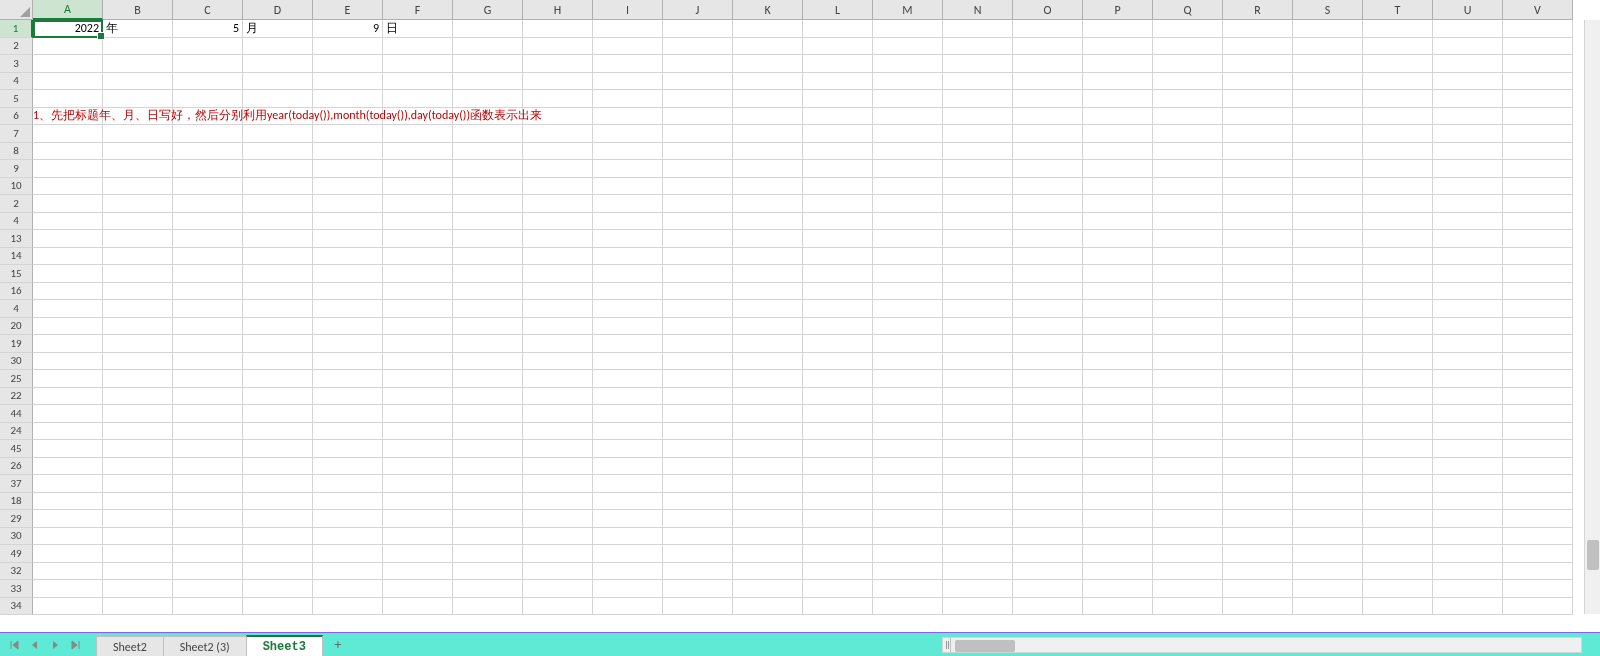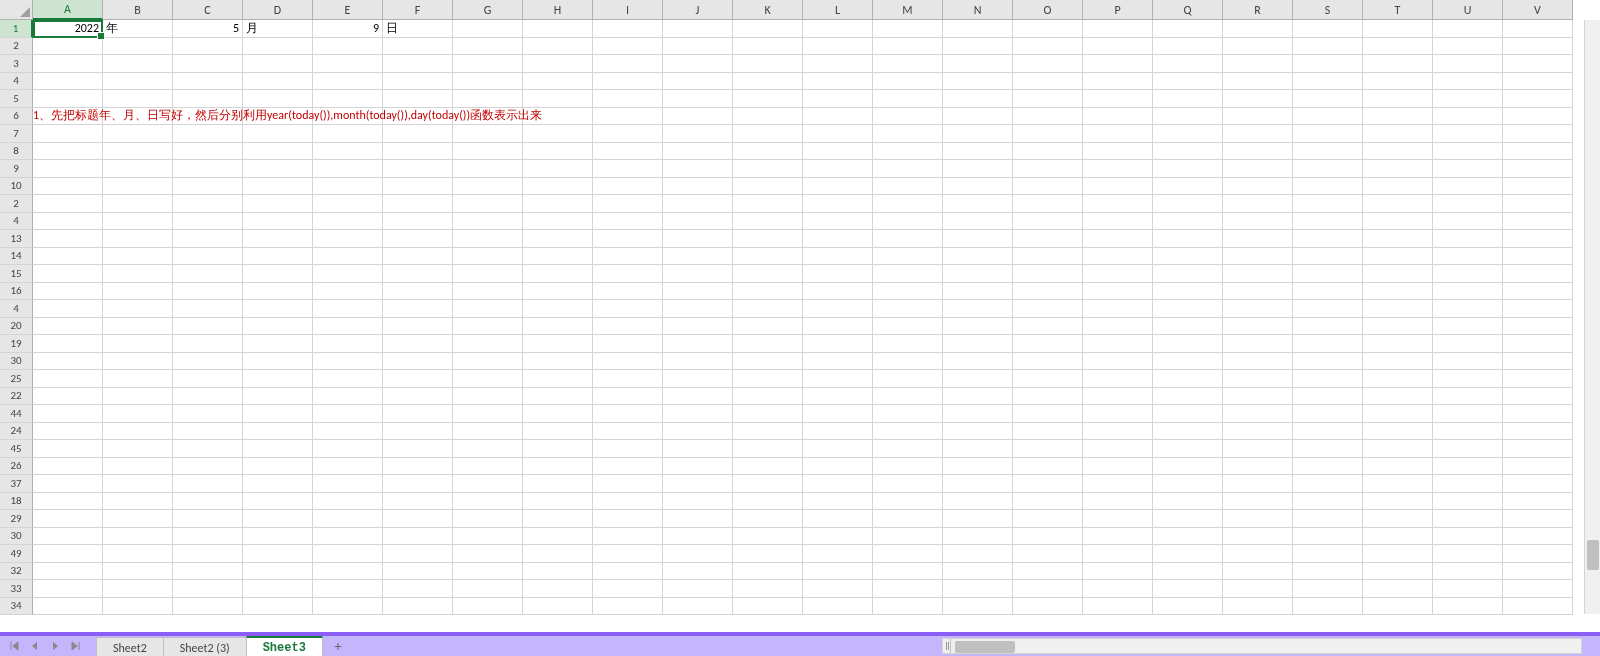--- a/index.html
+++ b/index.html
@@ -26,21 +26,21 @@
     .cell.red { color: #c00000; }
     .cell.overflow { overflow: visible; white-space: nowrap; position: relative; }
     .cell.overflow > span { position: absolute; left: 0; }
     
     .selection { position: absolute; top: 20px; left: 33px; width: 70px; height: 17.5px; border: 2px solid #1a7a3a; pointer-events: none; z-index: 4; }
     .selection::after { content: ""; position: absolute; right: -4px; bottom: -4px; width: 6px; height: 6px; background: #1a7a3a; border: 1px solid #fff; }
     
     .vscroll-area { position: absolute; right: 0; top: 20px; width: 16px; height: 594px; background: #f0f0f0; border-left: 1px solid #d4d4d4; z-index: 5; }
     .vscroll-thumb { position: absolute; left: 2px; width: 12px; top: 520px; height: 30px; background: #c0c0c0; border-radius: 2px; cursor: pointer; }
     
-    .bottom-bar { position: absolute; bottom: 0; left: 0; width: 1600px; height: 24px; background: #c4b5fd; border-top: 4px solid #8b5cf6; display: flex; align-items: center; z-index: 10; }
+    .bottom-bar { position: absolute; bottom: 0; left: 0; width: 1600px; height: 24px; background: #5eead4; border-top: 1px solid #8b5cf6; display: flex; align-items: center; z-index: 10; }
     .tab-nav { display: flex; align-items: center; padding: 0 6px; gap: 2px; }
     .tab-nav-btn { width: 18px; height: 18px; display: flex; align-items: center; justify-content: center; color: #888; cursor: pointer; font-size: 11px; }
     .tabs { display: flex; align-items: flex-end; height: 24px; margin-left: 6px; }
     .tab { padding: 3px 16px; background: #e6e6e6; border: 1px solid #c0c0c0; border-bottom: none; font-size: 12px; color: #444; cursor: pointer; margin-right: -1px; }
     .tab.active { background: #fff; color: #1a7a3a; font-weight: 600; border-top: 2px solid #1a7a3a; font-family: Liberation Mono, monospace; }
     .tab-add { width: 24px; height: 20px; display: flex; align-items: center; justify-content: center; font-size: 14px; color: #666; cursor: pointer; margin-left: 4px; }
     .bottom-spacer { flex: 1; }
     .hscroll-area { width: 640px; height: 16px; background: #f0f0f0; border: 1px solid #d4d4d4; position: relative; margin-right: 18px; }
     .hscroll-separator { position: absolute; left: 0; top: 0; width: 8px; height: 100%; border-right: 1px solid #c0c0c0; display: flex; align-items: center; justify-content: center; cursor: ew-resize; }
     .hscroll-separator::before { content: ""; width: 1px; height: 8px; background: #999; box-shadow: 2px 0 0 #999; }

